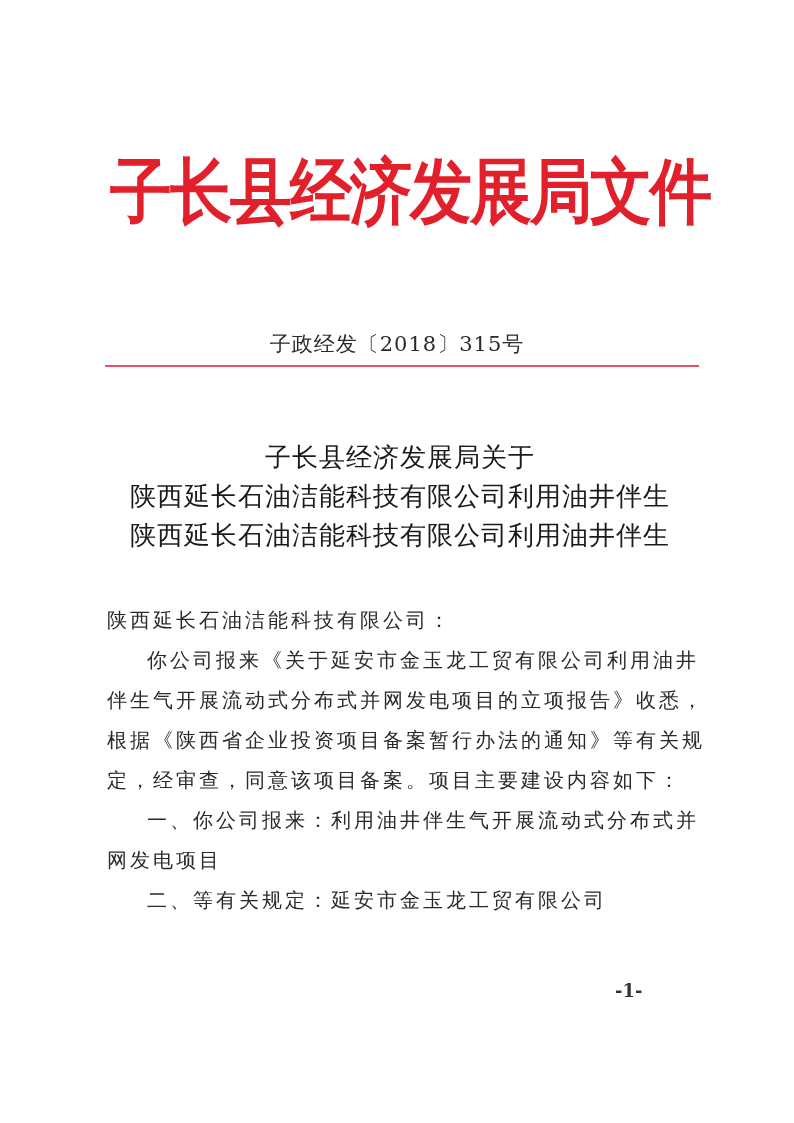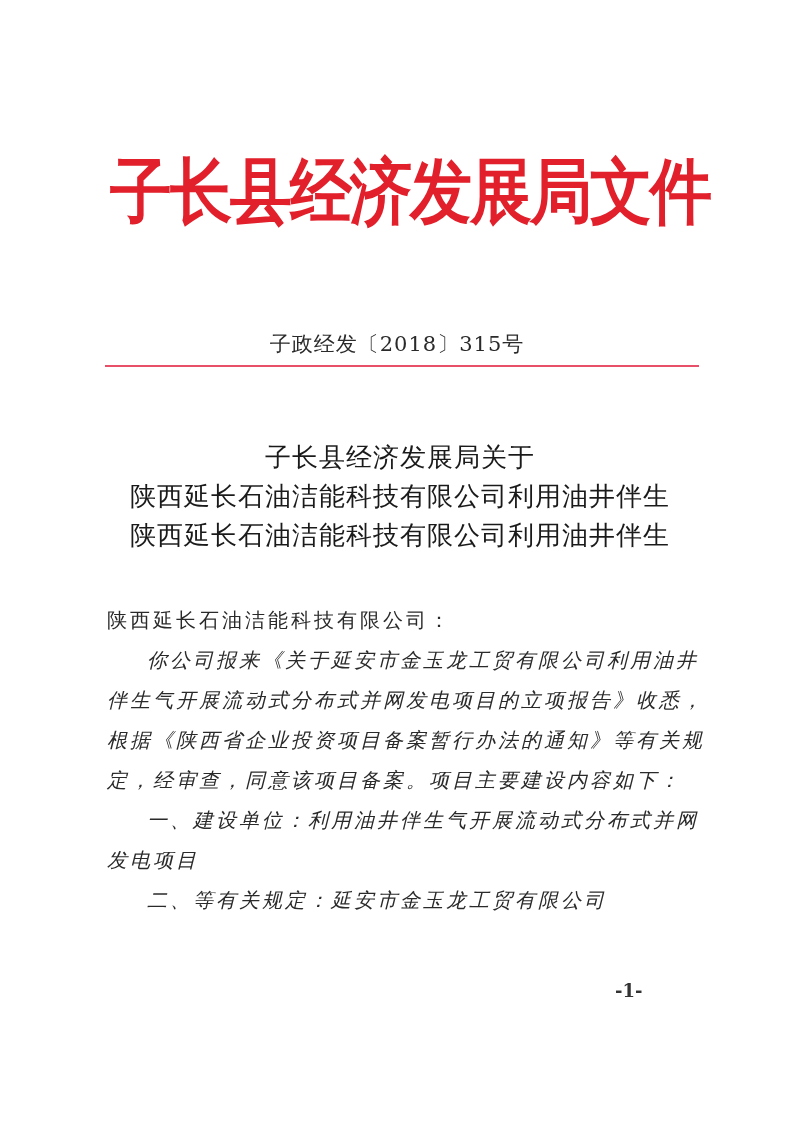--- a/index.html
+++ b/index.html
@@ -24,21 +24,21 @@
   .title {
     position: absolute; left: 90px; width: 620px; top: 438px; text-align: center;
     font-family: Liberation Sans, sans-serif;
     font-size: 26px; line-height: 39px; color: #1a1a1a; letter-spacing: 1px;
   }
   .body {
     position: absolute; left: 107px; width: 600px; top: 600px;
     font-size: 20px; line-height: 40px; color: #2a2a2a; letter-spacing: 3px;
   }
   .body p { margin: 0; }
-  .indent { text-indent: 40px; font-style: italic; }
+  .indent { text-indent: 40px; }
   .pagenum {
     position: absolute; left: 615px; top: 980px; font-size: 18px; font-weight: bold; color: #333;
   }
 </style>
 </head>
 <body>
 
 <div class="page">
   <div class="masthead">子长县经济发展局文件</div>
   <div class="docnum">子政经发〔2018〕315号</div>
@@ -46,18 +46,18 @@
 
   <div class="title">
     <div>子长县经济发展局关于</div>
     <div>陕西延长石油洁能科技有限公司利用油井伴生</div>
     <div>陕西延长石油洁能科技有限公司利用油井伴生</div>
   </div>
 
   <div class="body">
     <p>陕西延长石油洁能科技有限公司：</p>
     <p class="indent">你公司报来《关于延安市金玉龙工贸有限公司利用油井伴生气开展流动式分布式并网发电项目的立项报告》收悉，根据《陕西省企业投资项目备案暂行办法的通知》等有关规定，经审查，同意该项目备案。项目主要建设内容如下：</p>
-    <p class="indent">一、建设单位：利用油井伴生气开展流动式分布式并网发电项目</p>
+    <p class="indent">一、你公司报来：利用油井伴生气开展流动式分布式并网发电项目</p>
     <p class="indent">二、等有关规定：延安市金玉龙工贸有限公司</p>
   </div>
 
   <div class="pagenum">-1-</div>
 </div>
 
 </body></html>

